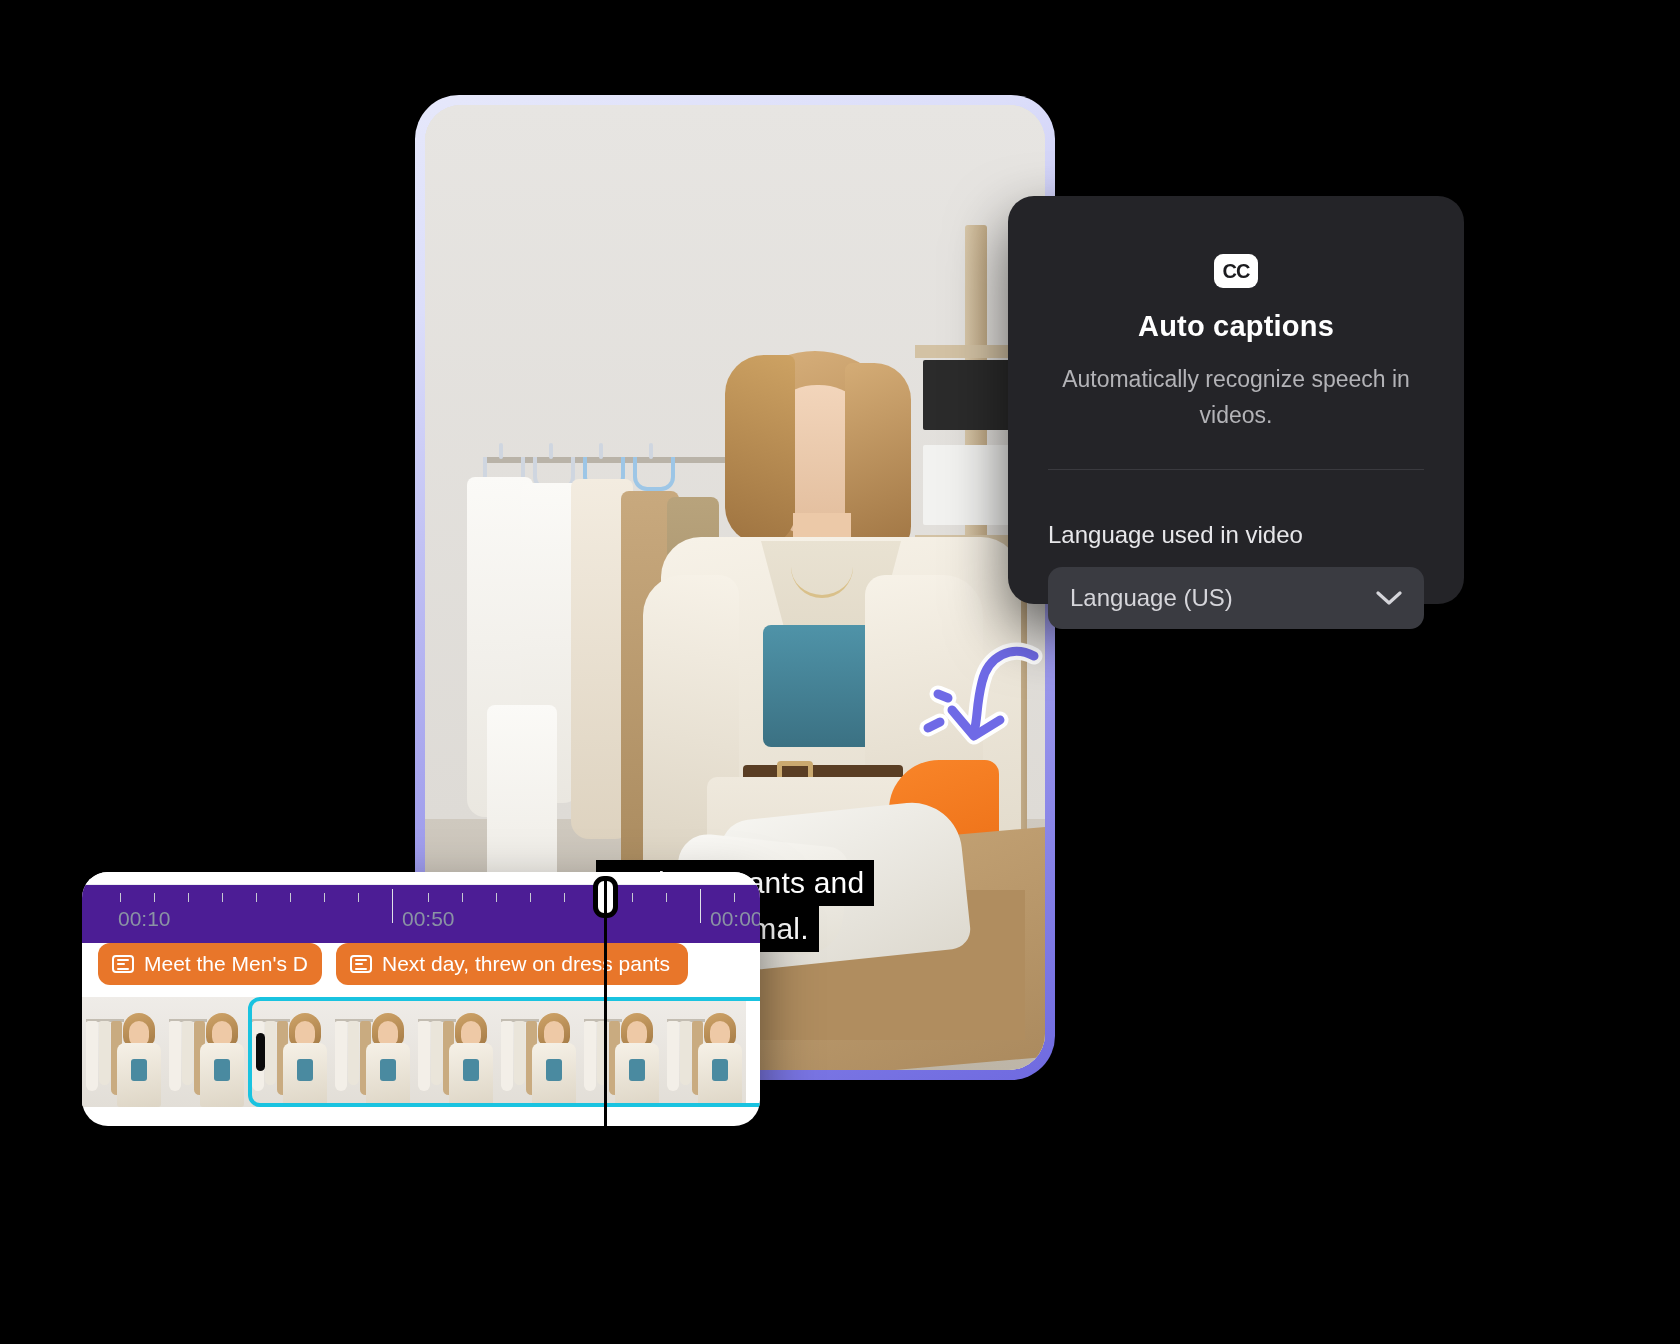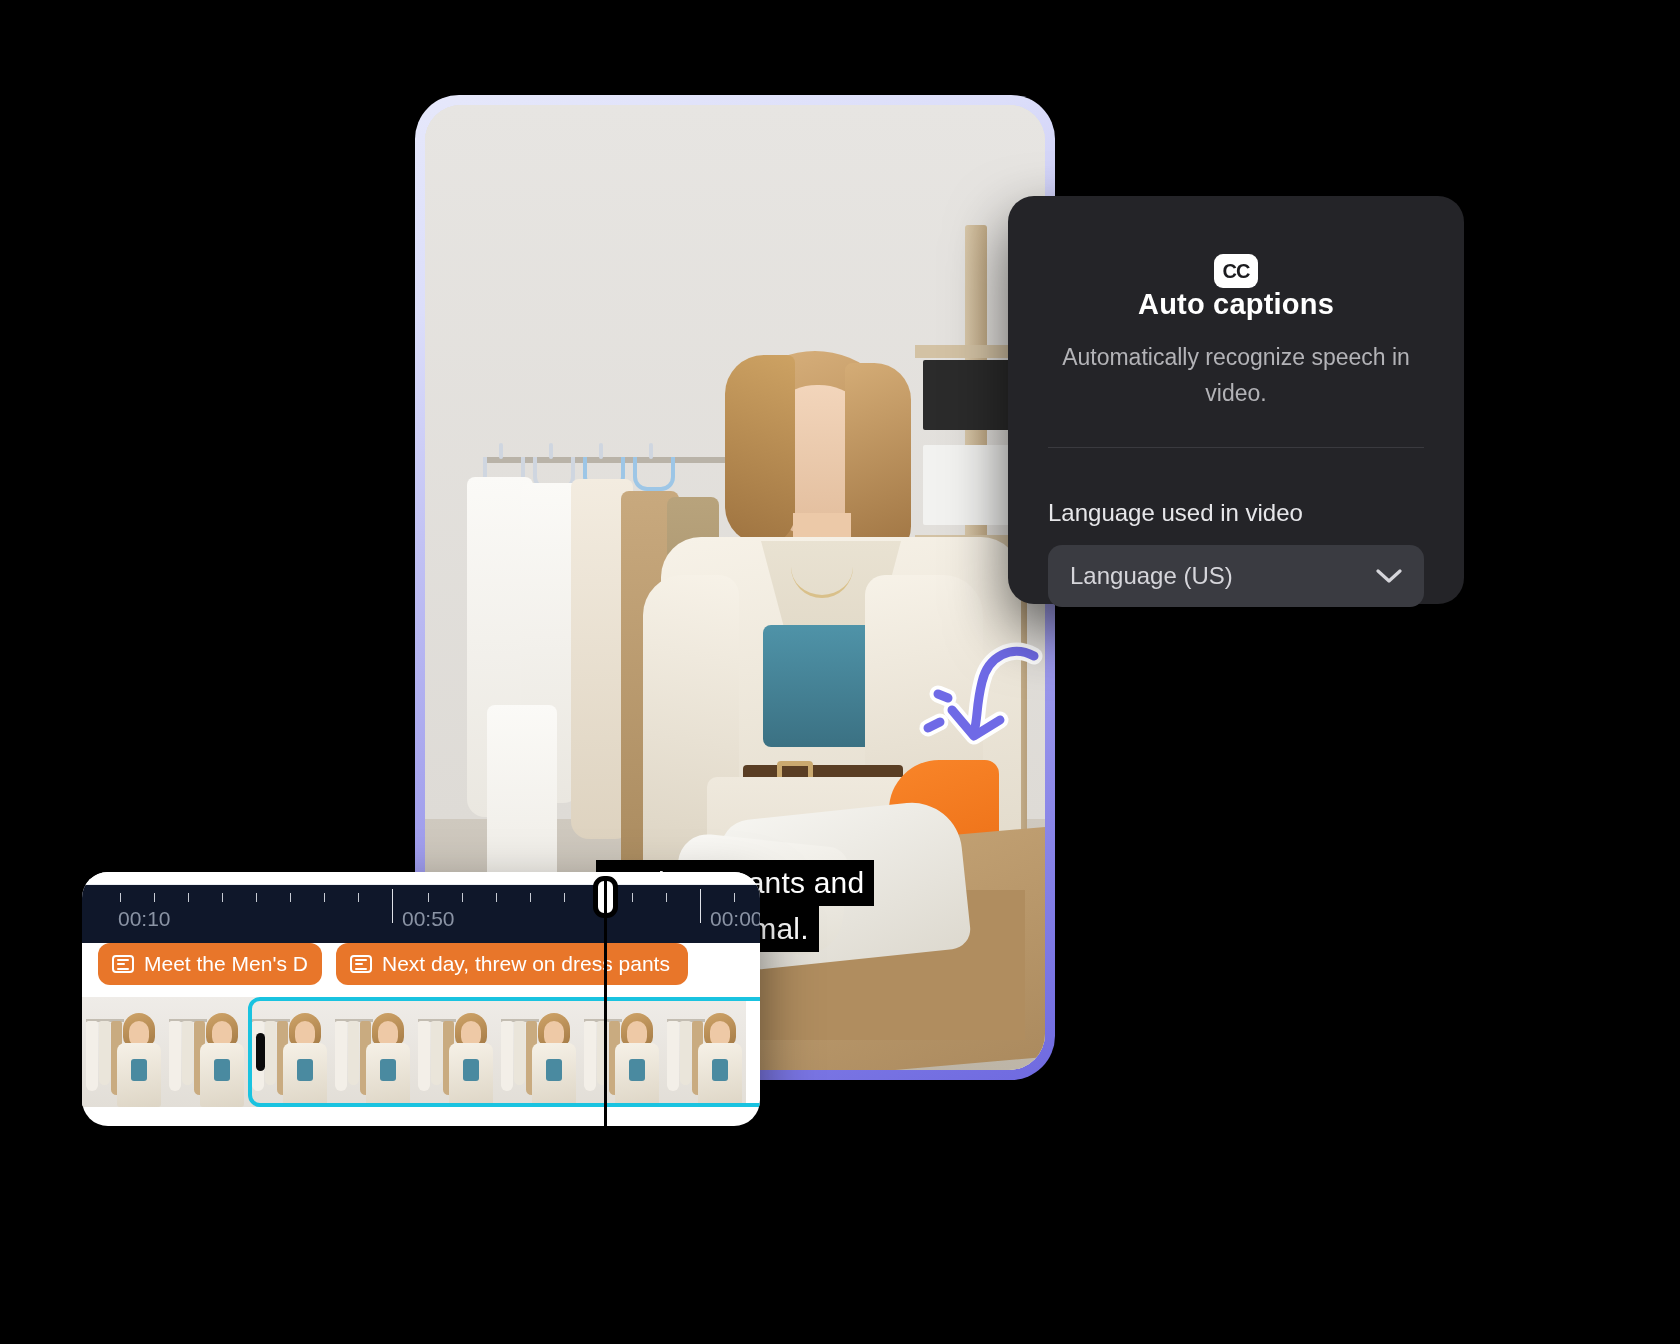--- a/index.html
+++ b/index.html
@@ -98,21 +98,21 @@
     background:#242428;border-radius:26px;
     box-shadow:0 26px 60px rgba(0,0,0,.6);
     padding:36px 40px;box-sizing:border-box;
   }
   .cc-icon{
     width:44px;height:34px;border-radius:9px;background:#fff;margin:22px auto 0;
     display:flex;align-items:center;justify-content:center;
     color:#1b1b1e;font-weight:800;font-size:20px;letter-spacing:-1px;
   }
   .ac-title{
-    text-align:center;color:#fff;font-size:29px;font-weight:700;letter-spacing:.2px;
+    margin-top:22px;text-align:center;color:#fff;font-size:29px;font-weight:700;letter-spacing:.2px;
   }
   .ac-sub{
     margin:18px auto 0;text-align:center;color:#b3b3b7;font-size:23px;line-height:36px;max-width:370px;
   }
   .ac-divider{margin-top:36px;height:1px;background:#3a3a3f;}
   .ac-label{margin-top:51px;color:#e7e7ea;font-size:24px;}
   .ac-select{
     margin-top:18px;height:62px;background:#3a3b41;border-radius:14px;
     display:flex;align-items:center;justify-content:space-between;padding:0 22px;
     color:#d5d5da;font-size:24px;cursor:pointer;
@@ -123,21 +123,21 @@
     color:#fff;font-size:25px;font-weight:700;cursor:pointer;
   }
 
   
   .tl-card{
     position:absolute;left:82px;top:872px;width:678px;height:254px;
     background:#fff;border-radius:26px;overflow:hidden;
     box-shadow:0 24px 56px rgba(0,0,0,.5);
   }
   .tl-topline{height:12px;background:#fff;border-bottom:1px solid #eceef2;}
-  .tl-ruler{position:relative;height:58px;background:#0f172a;}
+  .tl-ruler{position:relative;height:58px;background:#4c1d95;}
   .tick{position:absolute;top:8px;width:1px;height:9px;background:#c6cad3;}
   .tick.major{top:4px;height:34px;background:#dfe2e8;}
   .tl-time{position:absolute;top:22px;color:#8a93a4;font-size:21px;}
   .tl-chips{position:relative;height:46px;padding:0 0 0 16px;display:flex;gap:14px;overflow:hidden;}
   .chip{
     height:42px;background:#e8762a;border-radius:12px;color:#fff;
     display:flex;align-items:center;gap:10px;padding:0 14px;
     font-size:21px;white-space:nowrap;overflow:hidden;box-sizing:border-box;cursor:pointer;
   }
   .chip-icon{
@@ -260,21 +260,21 @@
         <path d="M12 88 L24 82"></path>
       </g>
     </svg>
   </div>
 
   <div class="ac-panel">
     <div class="cc-icon">
       <span>CC</span>
     </div>
     <div class="ac-title">Auto captions</div>
-    <div class="ac-sub">Automatically recognize speech in video.</div>
+    <div class="ac-sub">Automatically recognize speech in videos.</div>
     <div class="ac-divider"></div>
     <div class="ac-label">Language used in video</div>
     <div class="ac-select">
       <span>Language (US)</span>
       <span>
         <svg width="26" height="16" viewBox="0 0 26 16">
             <path d="M2 3 L13 13 L24 3" fill="none" stroke="#d5d5da" stroke-width="3.2" stroke-linecap="round" stroke-linejoin="round"></path>
           </svg>
       </span>
     </div>

